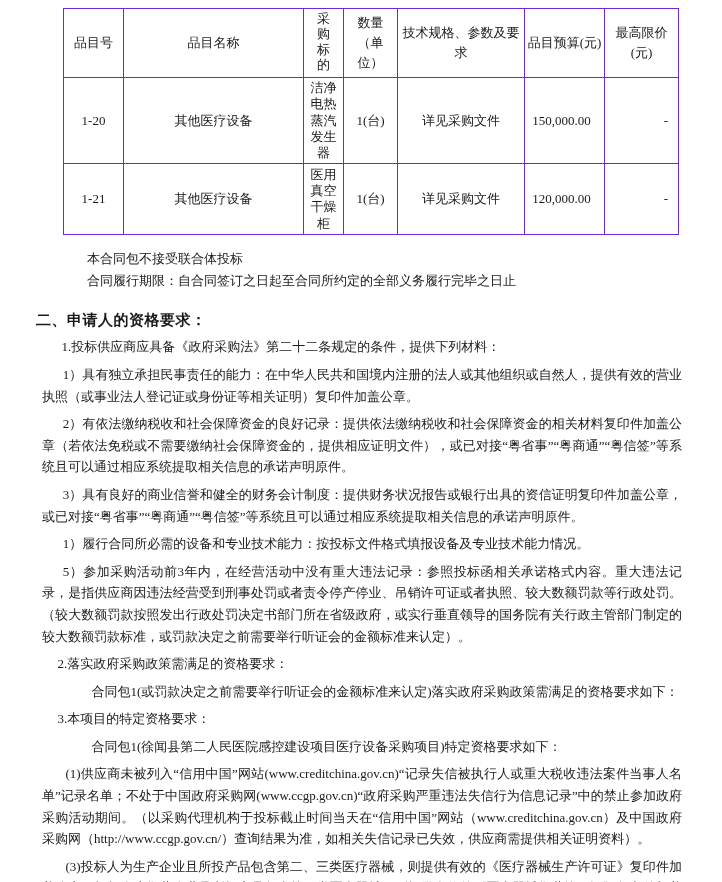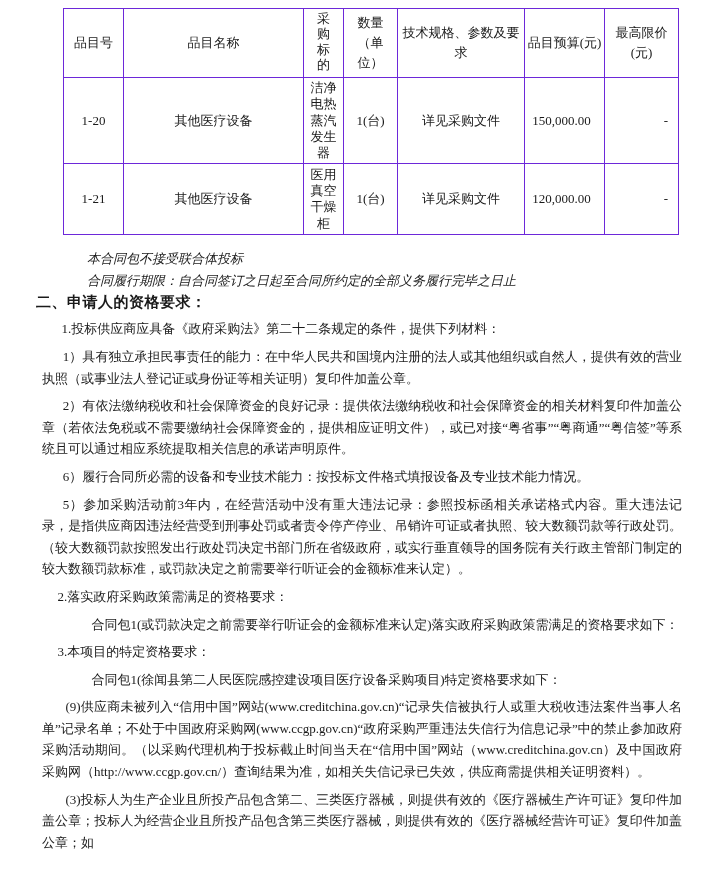--- a/index.html
+++ b/index.html
@@ -43,29 +43,29 @@
   .vstack {            
     display: inline-block;
     width: 1.05em;
     line-height: 1.18;
   }
   .proc td.target { line-height: 1.25; padding: 2px 6px; margin-left: 22px; }
   .proc td.money  { text-align: center; padding-right: 8px; }
   .proc td.limit  { text-align: right; padding-right: 10px; }
 
   
-  .notes { margin: 13px 0 0 51px; font-style: italic; }
+  .notes { margin: 13px 0 0 51px; }
   .notes div {
     font-size: 13px;
     line-height: 22px;
   }
 
   
   .sec-heading {
-    margin: 1px 0 5px 0;
+    margin: 19px 0 5px 0;
     font-size: 15px;
     font-weight: bold;
     letter-spacing: 0.5px;
   }
   .body p {
     margin: 6px;
     font-size: 13px;
     line-height: 21.6px;
     text-align: justify;
   }
@@ -128,23 +128,24 @@
     <div>本合同包不接受联合体投标</div>
     <div>合同履行期限：自合同签订之日起至合同所约定的全部义务履行完毕之日止</div>
   </div>
 
   <div class="sec-heading">二、申请人的资格要求：</div>
 
   <div class="body">
     <p class="ind-num1">1.投标供应商应具备《政府采购法》第二十二条规定的条件，提供下列材料：</p>
     <p class="ind-sub">1）具有独立承担民事责任的能力：在中华人民共和国境内注册的法人或其他组织或自然人，提供有效的营业执照（或事业法人登记证或身份证等相关证明）复印件加盖公章。</p>
     <p class="ind-sub">2）有依法缴纳税收和社会保障资金的良好记录：提供依法缴纳税收和社会保障资金的相关材料复印件加盖公章（若依法免税或不需要缴纳社会保障资金的，提供相应证明文件），或已对接“粤省事”“粤商通”“粤信签”等系统且可以通过相应系统提取相关信息的承诺声明原件。</p>
-    <p class="ind-sub">6）履行合同所必需的设备和专业技术能力：按投标文件格式填报设备及专业技术能力情况。</p>
+    <p class="ind-sub">3）具有良好的商业信誉和健全的财务会计制度：提供财务状况报告或银行出具的资信证明复印件加盖公章，或已对接“粤省事”“粤商通”“粤信签”等系统且可以通过相应系统提取相关信息的承诺声明原件。</p>
+    <p class="ind-sub">1）履行合同所必需的设备和专业技术能力：按投标文件格式填报设备及专业技术能力情况。</p>
     <p class="ind-sub">5）参加采购活动前3年内，在经营活动中没有重大违法记录：参照投标函相关承诺格式内容。重大违法记录，是指供应商因违法经营受到刑事处罚或者责令停产停业、吊销许可证或者执照、较大数额罚款等行政处罚。（较大数额罚款按照发出行政处罚决定书部门所在省级政府，或实行垂直领导的国务院有关行政主管部门制定的较大数额罚款标准，或罚款决定之前需要举行听证会的金额标准来认定）。</p>
     <p class="ind-num2">2.落实政府采购政策需满足的资格要求：</p>
     <p class="ind-pkg">合同包1(或罚款决定之前需要举行听证会的金额标准来认定)落实政府采购政策需满足的资格要求如下：</p>
     <p class="ind-num2">3.本项目的特定资格要求：</p>
     <p class="ind-pkg">合同包1(徐闻县第二人民医院感控建设项目医疗设备采购项目)特定资格要求如下：</p>
-    <p class="ind-paren">(9)供应商未被列入“信用中国”网站(www.creditchina.gov.cn)“记录失信被执行人或重大税收违法案件当事人名单”记录名单；不处于中国政府采购网(www.ccgp.gov.cn)“政府采购严重违法失信行为信息记录”中的禁止参加政府采购活动期间。（以采购代理机构于投标截止时间当天在“信用中国”网站（www.creditchina.gov.cn）及中国政府采购网（http://www.ccgp.gov.cn/）查询结果为准，如相关失信记录已失效，供应商需提供相关证明资料）。</p>
+    <p class="ind-paren">(1)供应商未被列入“信用中国”网站(www.creditchina.gov.cn)“记录失信被执行人或重大税收违法案件当事人名单”记录名单；不处于中国政府采购网(www.ccgp.gov.cn)“政府采购严重违法失信行为信息记录”中的禁止参加政府采购活动期间。（以采购代理机构于投标截止时间当天在“信用中国”网站（www.creditchina.gov.cn）及中国政府采购网（http://www.ccgp.gov.cn/）查询结果为准，如相关失信记录已失效，供应商需提供相关证明资料）。</p>
     <p class="ind-paren">(3)投标人为生产企业且所投产品包含第二、三类医疗器械，则提供有效的《医疗器械生产许可证》复印件加盖公章；投标人为经营企业且所投产品包含第三类医疗器械，则提供有效的《医疗器械经营许可证》复印件加盖公章；如</p>
   </div>
 
 </div>
 
 </body></html>

